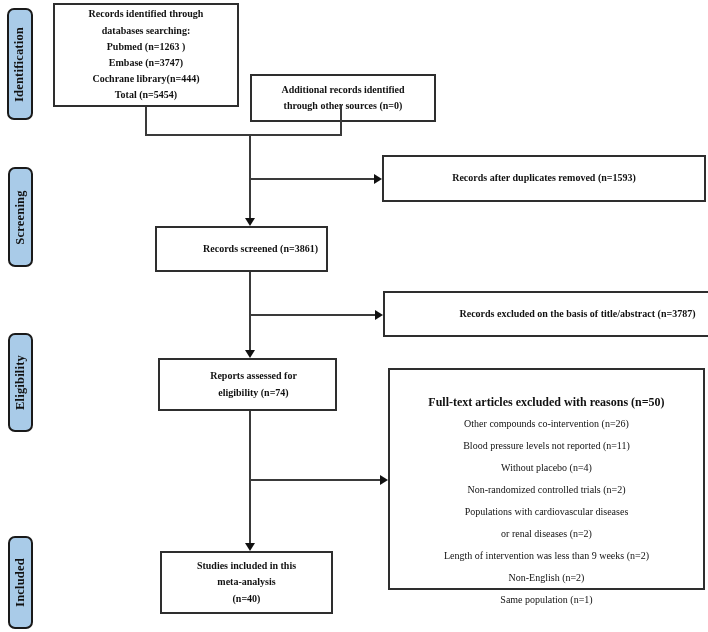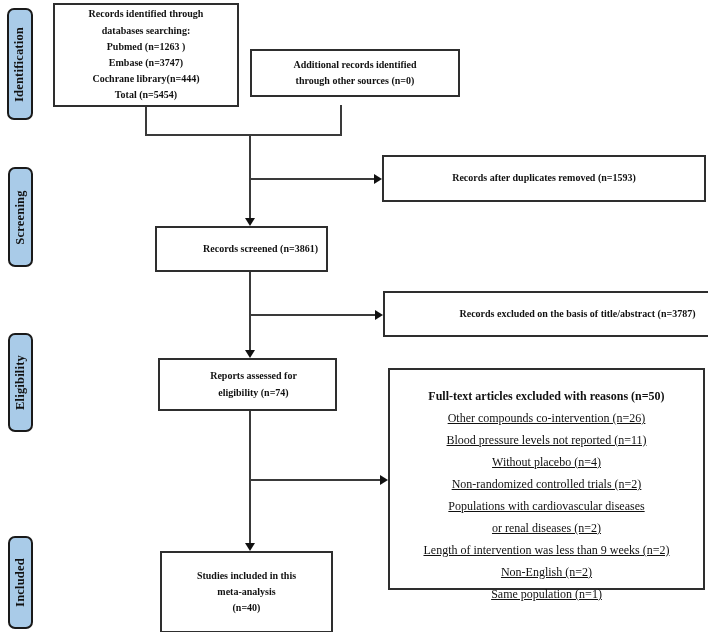--- a/index.html
+++ b/index.html
@@ -44,33 +44,32 @@
   }
   .box .bl {
     font-weight: bold;
     font-size: 10px;
     line-height: 16.2px;
     white-space: nowrap;
   }
   .box.single { line-height: 1; }
   .box.single .bl { white-space: normal; }
   #box-identified { border-width: 2.5px; }
-  #box-fulltext { justify-content: flex-start; padding-top: 15px; }
+  #box-fulltext { justify-content: flex-start; padding-top: 21px; }
   #box-fulltext .ft-title {
     font-weight: bold;
     font-size: 12px;
     line-height: 22px;
     white-space: nowrap;
   }
   #box-fulltext .ft-reason {
     font-weight: normal;
-    font-size: 12px;
+    font-size: 10px;
     line-height: 22px;
     white-space: nowrap;
-    text-decoration: underline;
   }
   
   .line { position: absolute; background: #3a3a3a; }
   .arrow-down {
     position: absolute; width: 0; height: 0;
     border-left: 5px solid transparent;
     border-right: 5px solid transparent;
     border-top: 8px solid #111;
   }
   .arrow-right {
@@ -100,21 +99,21 @@
 
   <div class="box" id="box-identified" style="left:53px; top:3px; width:186px; height:104px;">
     <div class="bl">Records identified through</div>
     <div class="bl">databases searching:</div>
     <div class="bl">Pubmed (n=1263 )</div>
     <div class="bl">Embase (n=3747)</div>
     <div class="bl">Cochrane library(n=444)</div>
     <div class="bl">Total (n=5454)</div>
   </div>
 
-  <div class="box" style="left:250px; top:49px; width:210px; height:48px;">
+  <div class="box" style="left:250px; top:74px; width:186px; height:48px;">
     <div class="bl">Additional records identified</div>
     <div class="bl">through other sources (n=0)</div>
   </div>
 
   <div class="box single" style="left:382px; top:155px; width:324px; height:47px;">
     <div class="bl">Records after duplicates removed (n=1593)</div>
   </div>
 
   <div class="box single" style="left:155px; top:226px; width:173px; height:46px;padding-left:38px;">
     <div class="bl">Records screened (n=3861)</div>
@@ -135,21 +134,21 @@
     <div class="ft-reason">Blood pressure levels not reported (n=11)</div>
     <div class="ft-reason">Without placebo (n=4)</div>
     <div class="ft-reason">Non-randomized controlled trials (n=2)</div>
     <div class="ft-reason">Populations with cardiovascular diseases</div>
     <div class="ft-reason">or renal diseases (n=2)</div>
     <div class="ft-reason">Length of intervention was less than 9 weeks (n=2)</div>
     <div class="ft-reason">Non-English (n=2)</div>
     <div class="ft-reason">Same population (n=1)</div>
   </div>
 
-  <div class="box" style="left:160px; top:551px; width:173px; height:82px;">
+  <div class="box" style="left:160px; top:551px; width:173px; height:63px;">
     <div class="bl">Studies included in this</div>
     <div class="bl">meta-analysis</div>
     <div class="bl">(n=40)</div>
   </div>
 
   <div class="line" style="left:145px; top:107px; width:1.5px; height:28px;"></div>
   <div class="line" style="left:340px; top:105px; width:1.5px; height:30px;"></div>
   <div class="line" style="left:145px; top:134px; width:196.5px; height:1.5px;"></div>
   <div class="line" style="left:249px; top:134px; width:1.5px; height:86px;"></div>
   <div class="arrow-down" style="left:245px; top:218px;"></div>

